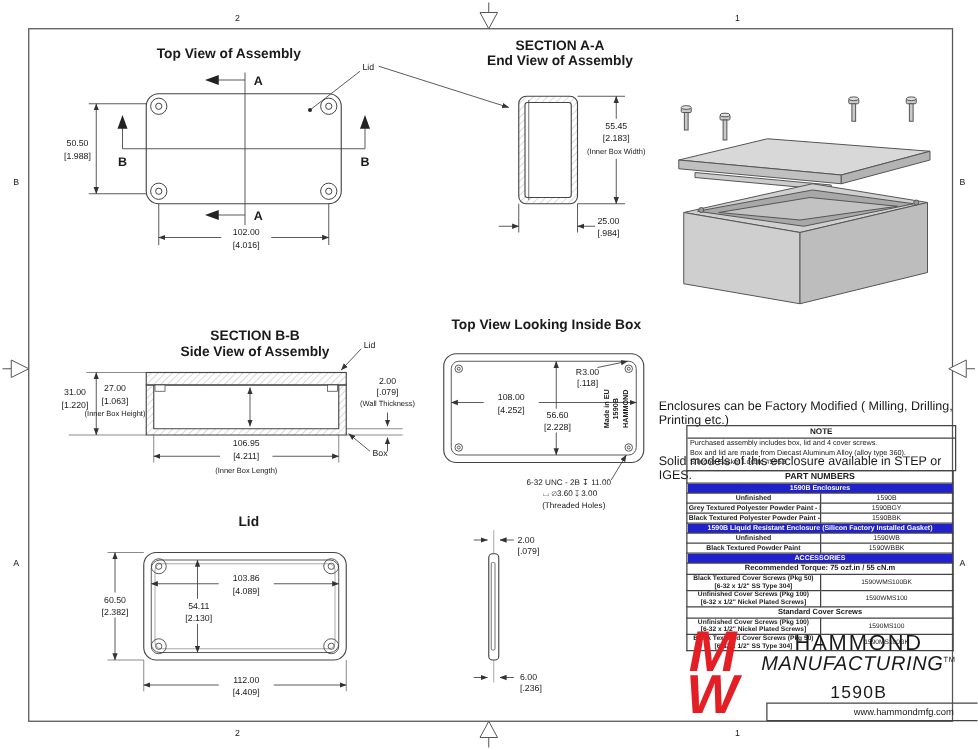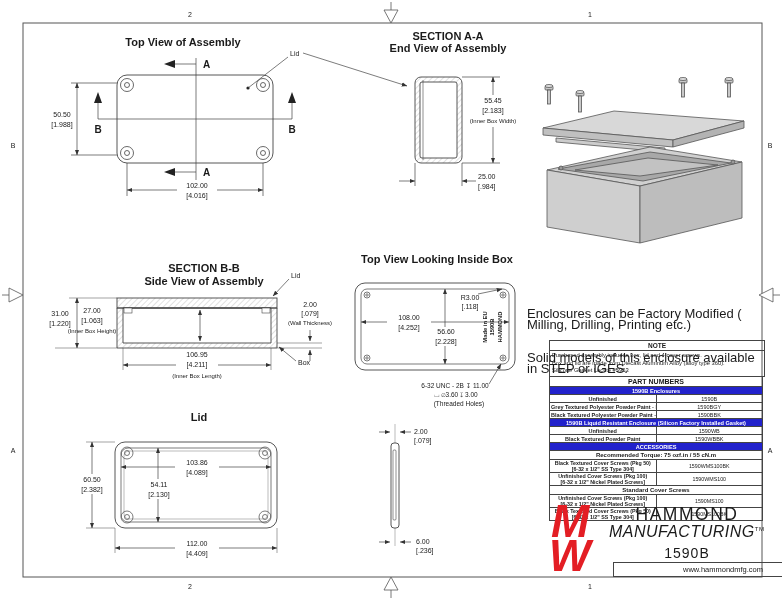--- a/index.html
+++ b/index.html
@@ -7,21 +7,21 @@
        font-family:"Liberation Sans",sans-serif;color:#1a1a1a;}
   svg text{font-family:"Liberation Sans",sans-serif;fill:#1a1a1a;}
   .title{font-size:11px;font-weight:bold;}
   .t7{font-size:7px;}
   .t65{font-size:6.5px;}
   .t6{font-size:6px;}
   .lbl{font-size:10px;font-weight:bold;}
   .brand{font-size:5.8px;font-weight:bold;}
   .ov{position:absolute;}
   
-  .info{left:527px;top:286px;width:238px;font-size:13px;line-height:11px;white-space:pre-wrap;}
+  .info{left:527px;top:298px;width:238px;font-size:10px;line-height:11px;white-space:pre-wrap;}
   
   .note{left:549px;top:340px;width:214px;border:1px solid #444;}
   .note .hd{border-bottom:1px solid #444;text-align:center;font-size:6.5px;font-weight:bold;height:9px;line-height:9px;}
   .note .bd{padding:1px 2px;font-size:5.8px;line-height:7.6px;}
   
   .pn{left:549px;top:376px;width:214px;border-collapse:collapse;table-layout:fixed;}
   .pn td{border:1px solid #444;padding:0 1px;overflow:hidden;white-space:nowrap;}
   .pn .c1{width:146px;}
   .pn .hdr td{font-size:7px;font-weight:bold;text-align:center;height:9px;}
   .pn .blue td{background:#2222cc;color:#fff;font-size:5.6px;font-weight:bold;text-align:center;height:7px;}

